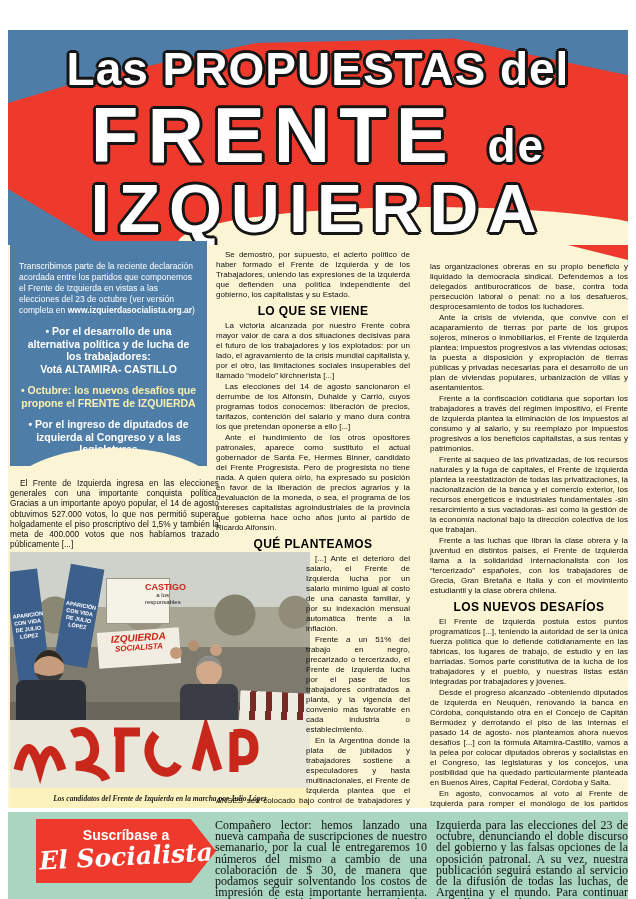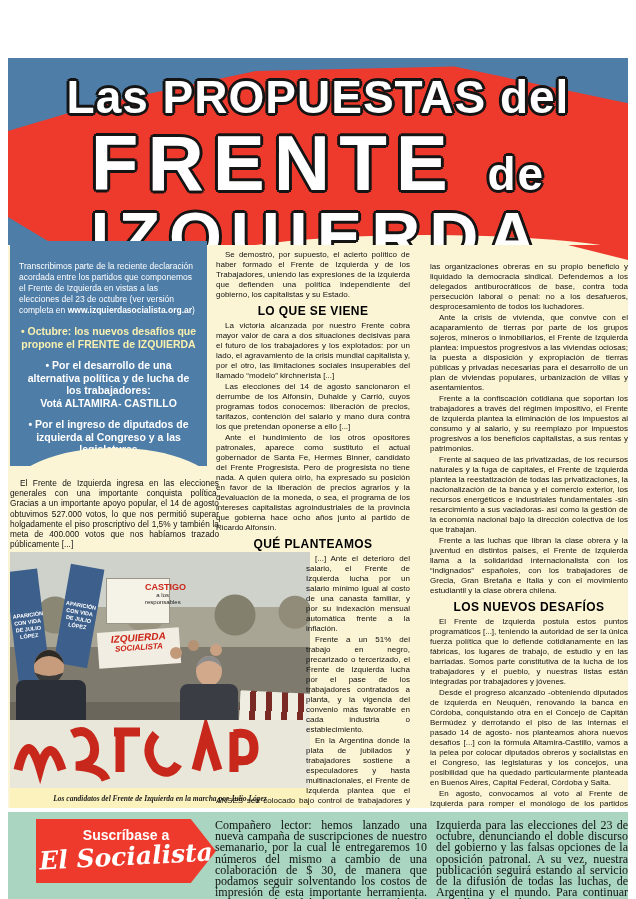--- a/index.html
+++ b/index.html
@@ -1,20 +1,20 @@
 <!DOCTYPE html>
 <html><head>
 <meta charset="utf-8">
 <style>
   html,body{margin:0;padding:0;background:#888;}
   .page{position:relative;width:636px;height:899px;background:#ffffff;overflow:hidden;
         font-family:"Liberation Sans",sans-serif;}
 
   
-  .masthead{position:absolute;left:8px;top:30px;width:620px;height:215px;background:#ee3a2c;overflow:hidden;margin-top:28px;}
+  .masthead{position:absolute;left:8px;top:30px;width:620px;height:215px;background:#ee3a2c;overflow:hidden;}
   .mast-blue-top{position:absolute;inset:0;background:#4e7da7;
       clip-path:polygon(0 0,100% 0,100% 21%,72% 4%,40% 6%,14% 22%,0 34%);}
   .mast-blue-bl{position:absolute;inset:0;background:#4e7da7;
       clip-path:polygon(0 100%,0 74%,15% 100%);}
   .mast-cream{position:absolute;bottom:-34px;right:-50px;width:500px;height:72px;
       background:#fcf5d5;border-radius:50%;}
   .outline{color:#fff;text-shadow:-2px -2px 0 #151515,2px -2px 0 #151515,-2px 2px 0 #151515,
       2px 2px 0 #151515,0 -3px 0 #151515,0 3px 0 #151515,-3px 0 0 #151515,3px 0 0 #151515;}
   .h-line1{position:absolute;top:16px;width:100%;text-align:center;font-size:46px;font-weight:bold;
       letter-spacing:1px;line-height:1;}
@@ -109,22 +109,22 @@
     <div class="h-line2 outline"><span>FRENTE</span> <span class="small">de</span></div>
     <div class="h-line3 outline">IZQUIERDA</div>
   </div>
 
   <div class="content-bg">
     <div class="red-sliver"></div>
   </div>
 
   <div class="intro-box">
     <div class="intro-text"><span>Transcribimos parte de la reciente declaración acordada entre los partidos que componemos el Frente de Izquierda en vistas a las elecciones del 23 de octubre (ver versión completa en </span><span class="url">www.izquierdasocialista.org.ar</span><span>)</span></div>
+    <div class="bullet"><span>• Por el desarrollo de una alternativa política y de lucha de los trabajadores:</span><span class="vote">Votá ALTAMIRA- CASTILLO</span></div>
     <div class="bullet first">• Octubre: los nuevos desafíos que propone el FRENTE de IZQUIERDA</div>
-    <div class="bullet"><span>• Por el desarrollo de una alternativa política y de lucha de los trabajadores:</span><span class="vote">Votá ALTAMIRA- CASTILLO</span></div>
     <div class="bullet">• Por el ingreso de diputados de izquierda al Congreso y a las legislaturas</div>
   </div>
   <div class="wave"></div>
 
   <div class="lead">El Frente de Izquierda ingresa en las elecciones generales con una importante conquista política. Gracias a un importante apoyo popular, el 14 de agosto obtuvimos 527.000 votos, lo que nos permitió superar holgadamente el piso proscriptivo del 1,5% y también la meta de 400.000 votos que nos habíamos trazado públicamente [...]</div>
 
   <div class="photo">
     <div class="trees"></div>
     <div class="sign-julio" style="left:2px;top:18px;width:32px;height:112px;font-size:5.5px;line-height:7px;transform:rotate(-7deg);">APARICIÓN CON VIDA DE JULIO LÓPEZ</div>
     <div class="sign-julio" style="left:52px;top:14px;width:34px;height:100px;font-size:5.5px;line-height:7px;transform:rotate(10deg);">APARICIÓN CON VIDA DE JULIO LÓPEZ</div>
@@ -176,21 +176,21 @@
     <p>Frente a un 51% del trabajo en negro, precarizado o tercerizado, el Frente de Izquierda lucha por el pase de los trabajadores contratados a planta, y la vigencia del convenio más favorable en cada industria o establecimiento.</p>
     <p>En la Argentina donde la plata de jubilados y trabajadores sostiene a especuladores y hasta multinacionales, el Frente de Izquierda plantea que el ANSES sea colocado bajo control de trabajadores y jubilados, para asegurar el pago del 82% móvil.</p>
 
   </div>
 
   <div class="col col-right">
     <p class="noindent">las organizaciones obreras en su propio beneficio y liquidado la democracia sindical. Defendemos a los delegados antiburocráticos de base, contra toda persecución laboral o penal: no a los desafueros, desprocesamiento de todos los luchadores.</p>
     <p>Ante la crisis de vivienda, que convive con el acaparamiento de tierras por parte de los grupos sojeros, mineros o inmobiliarios, el Frente de Izquierda plantea: impuestos progresivos a las viviendas ociosas; la puesta a disposición y expropiación de tierras públicas y privadas necesarias para el desarrollo de un plan de viviendas populares, urbanización de villas y asentamientos.</p>
     <p>Frente a la confiscación cotidiana que soportan los trabajadores a través del régimen impositivo, el Frente de Izquierda plantea la eliminación de los impuestos al consumo y al salario, y su reemplazo por impuestos progresivos a los beneficios capitalistas, a sus rentas y patrimonios.</p>
     <p>Frente al saqueo de las privatizadas, de los recursos naturales y la fuga de capitales, el Frente de Izquierda plantea la reestatización de todas las privatizaciones, la nacionalización de la banca y el comercio exterior, los recursos energéticos e industriales fundamentales -sin resarcimiento a sus vaciadoras- así como la gestión de la economía nacional bajo la dirección colectiva de los que trabajan.</p>
-    <p>Frente a las luchas que libran la clase obrera y la juventud en distintos países, el Frente de Izquierda llama a la solidaridad internacionalista con los “indignados” españoles, con los trabajadores de Grecia, Gran Bretaña e Italia y con el movimiento estudiantil y la clase obrera chilena.</p>
+    <p>Frente a las luchas que libran la clase obrera y la juventud en distintos países, el Frente de Izquierda llama a la solidaridad internacionalista con los “tercerizado” españoles, con los trabajadores de Grecia, Gran Bretaña e Italia y con el movimiento estudiantil y la clase obrera chilena.</p>
     <h3>LOS NUEVOS DESAFÍOS</h3>
     <p>El Frente de Izquierda postula estos puntos programáticos [...], teniendo la autoridad de ser la única fuerza política que lo defiende cotidianamente en las fábricas, los lugares de trabajo, de estudio y en las barriadas. Somos parte constitutiva de la lucha de los trabajadores y el pueblo, y nuestras listas están integradas por trabajadores y jóvenes.</p>
     <p>Desde el progreso alcanzado -obteniendo diputados de izquierda en Neuquén, renovando la banca en Córdoba, conquistando otra en el Concejo de Capitán Bermúdez y derrotando el piso de las internas el pasado 14 de agosto- nos planteamos ahora nuevos desafíos [...] con la fórmula Altamira-Castillo, vamos a la pelea por colocar diputados obreros y socialistas en el Congreso, las legislaturas y los concejos, una posibilidad que ha quedado particularmente planteada en Buenos Aires, Capital Federal, Córdoba y Salta.</p>
     <p>En agosto, convocamos al voto al Frente de Izquierda para romper el monólogo de los partidos capitalistas en la elección general. Ahora, llamamos a terminar con otro monólogo, el del Congreso, con el ingreso de diputados del Frente de Izquierda.</p>
   </div>
 
   <div class="footer">
     <div class="subscribe-banner">
       <div class="subscribe-label">Suscríbase a</div>
       <div class="paper-name">El Socialista</div>

